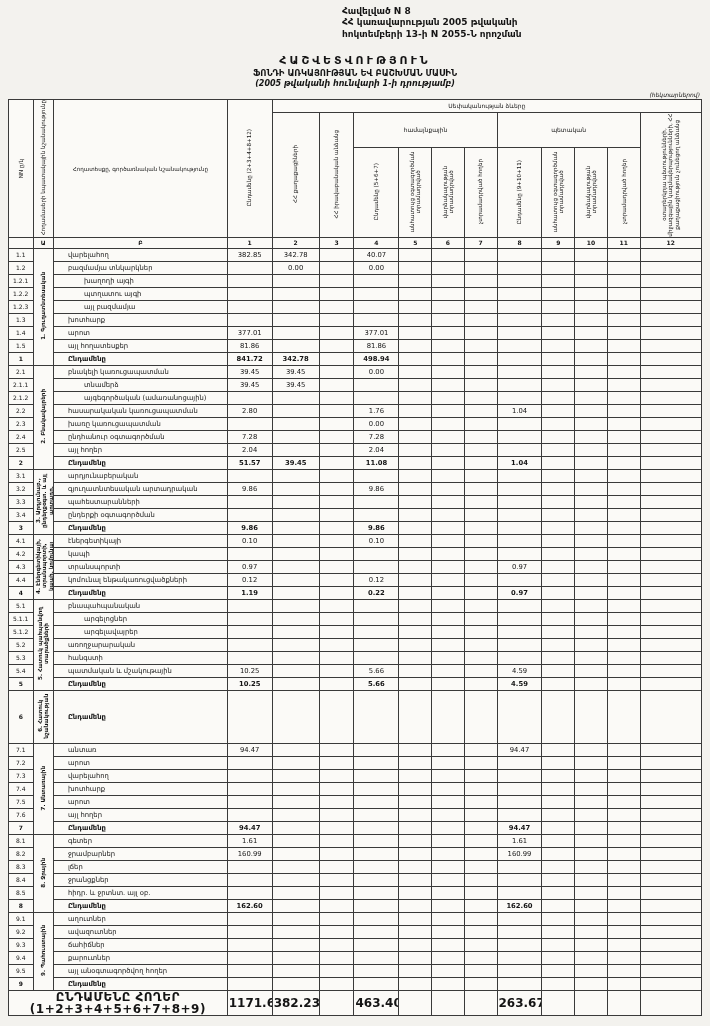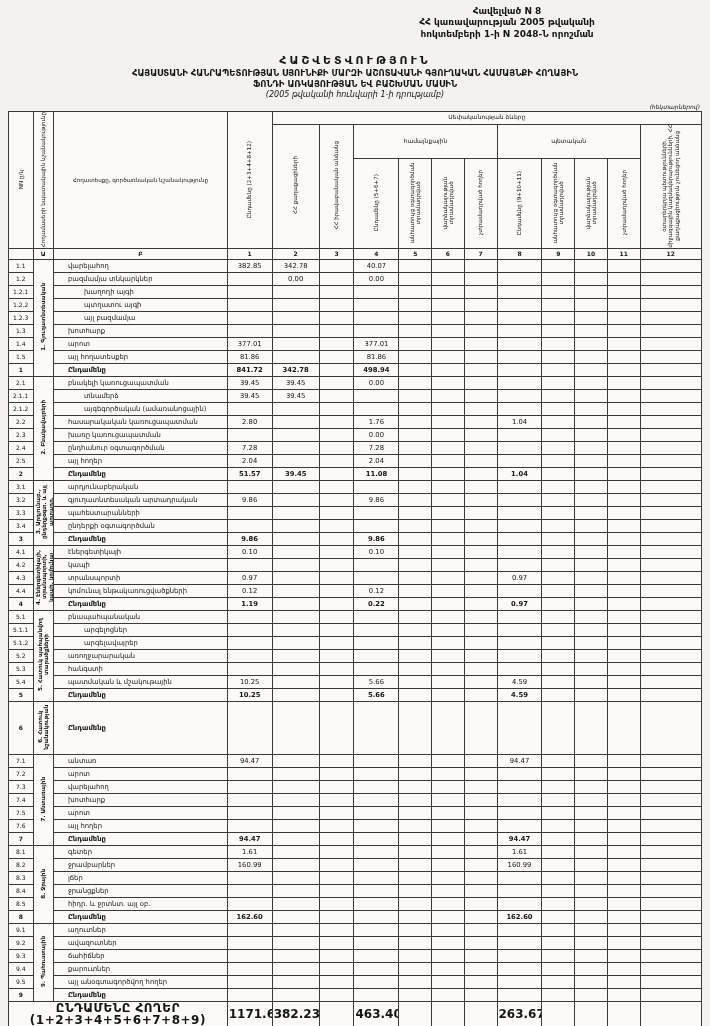--- a/index.html
+++ b/index.html
@@ -8,27 +8,27 @@
     background:#f3f2ee;
     color:#141414;
     font-family:"DejaVu Sans",sans-serif;
     -webkit-font-smoothing:antialiased;
     overflow:hidden;
   }
   .page{padding:6px 8px 0 8px;}
   
   .appendix{
     width:330px;margin-left:auto;margin-right:30px;
-    text-align:center;font-size:9px;font-weight:bold;line-height:1.25;
+    font-size:9px;font-weight:bold;line-height:1.25;
   }
   
   .titleblock{text-align:center;margin-top:14px;line-height:1.3;}
   .t1{font-size:11px;font-weight:bold;letter-spacing:3px;}
   .t2,.t3{font-size:8.5px;font-weight:bold;}
-  .t4{font-size:8px;font-weight:normal;font-style:italic;}
+  .t4{font-size:8px;font-weight:bold;font-style:italic;}
   .unitnote{text-align:right;font-size:6px;font-style:italic;margin:2px 2px 1px 0;}
   
   table{
     border-collapse:collapse;table-layout:fixed;width:694px;
     background:#fbfaf7;
   }
   th,td{border:1px solid #3a3a3a;padding:0 1px;overflow:hidden;}
   thead th{font-weight:normal;font-size:5.6px;text-align:center;vertical-align:middle;line-height:1.15;}
   .h-own{height:12px;font-size:6px;}
   .row-groups th{height:12px;font-size:6px;}
@@ -56,26 +56,25 @@
   .g-label{text-align:center;letter-spacing:.5px;}
 </style>
 </head>
 <body>
 
 <div class="page">
 
   <div class="appendix">
     <div>Հավելված N 8</div>
     <div>ՀՀ կառավարության 2005 թվականի</div>
-    <div>հոկտեմբերի 1-ի N 2048-Ն որոշման</div>
+    <div>հոկտեմբերի 13-ի N 2055-Ն որոշման</div>
   </div>
 
   <div class="titleblock">
     <div class="t1">ՀԱՇՎԵՏՎՈՒԹՅՈՒՆ</div>
-    <div class="t2">ՀԱՅԱՍՏԱՆԻ ՀԱՆՐԱՊԵՏՈՒԹՅԱՆ ՍՅՈՒՆԻՔԻ ՄԱՐԶԻ ԱՇՈՏԱՎԱՆԻ ԳՅՈՒՂԱԿԱՆ ՀԱՄԱՅՆՔԻ ՀՈՂԱՅԻՆ</div>
     <div class="t3">ՖՈՆԴԻ ԱՌԿԱՅՈՒԹՅԱՆ ԵՎ ԲԱՇԽՄԱՆ ՄԱՍԻՆ</div>
     <div class="t4">(2005 թվականի հունվարի 1-ի դրությամբ)</div>
   </div>
 
   <div class="unitnote">(հեկտարներով)</div>
 
   <table>
     <colgroup>
       <col style="width:24px">
         <col style="width:20px">

